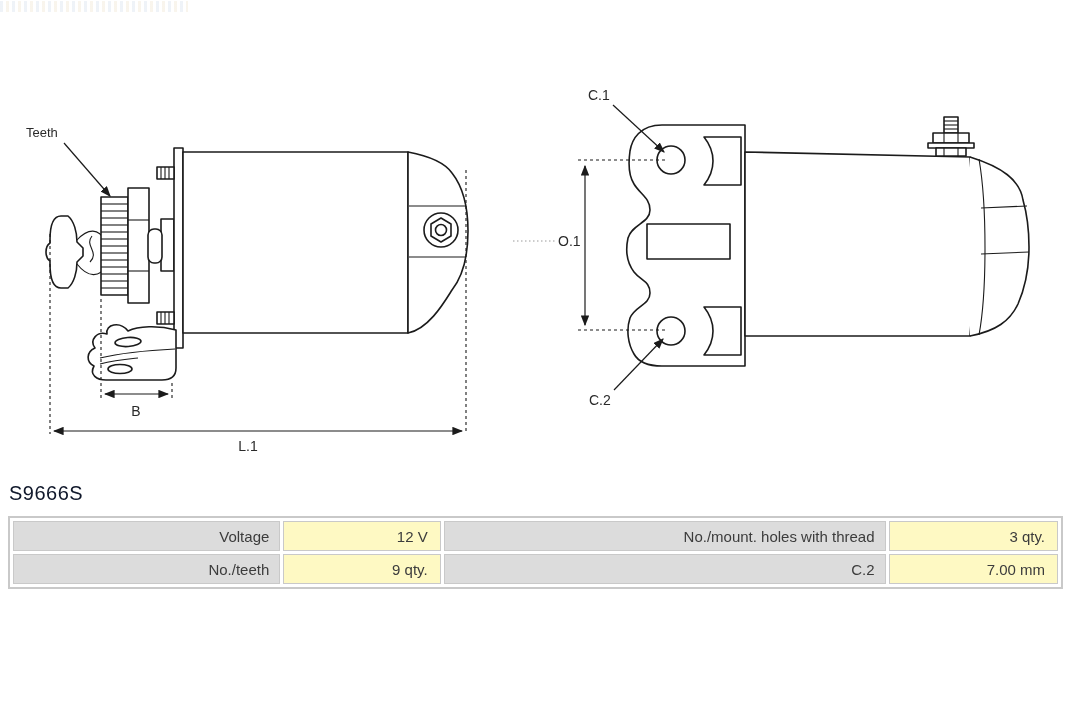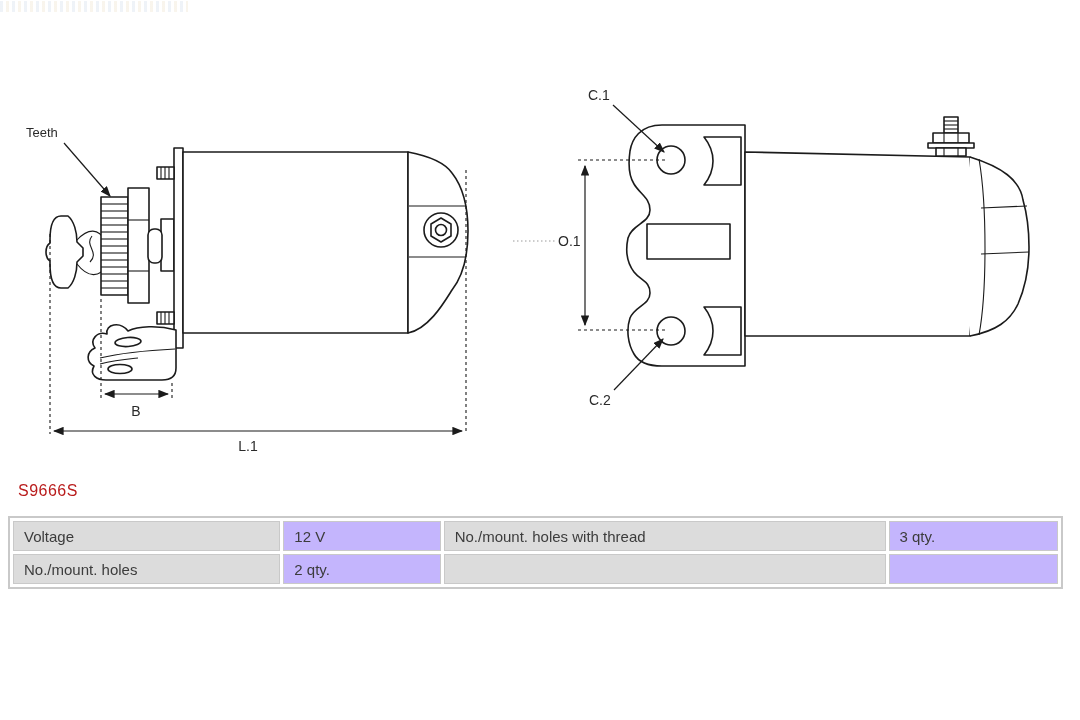--- a/index.html
+++ b/index.html
@@ -14,31 +14,31 @@
   .drawing{position:absolute;left:0;top:0;width:1080px;height:475px;}
   .drawing svg{display:block;}
   .ln-thin{fill:none;stroke:#1b1b1b;stroke-width:1.1;}
   .shape{fill:#ffffff;stroke:#1b1b1b;stroke-width:1.6;stroke-linejoin:round;}
   .dim{fill:none;stroke:#1b1b1b;stroke-width:1.2;}
   .dash{fill:none;stroke:#1b1b1b;stroke-width:1.1;stroke-dasharray:3 3;}
   .dot{fill:none;stroke:#9a9a9a;stroke-width:1;stroke-dasharray:1.5 2.5;}
   .dim-label{font-family:"Liberation Sans",sans-serif;font-size:14px;fill:#2a2a2a;}
 
   
-  .part-number{position:absolute;left:18px;top:482px;font-size:16px;letter-spacing:.5px;
-    color:#b91c1c;font-weight:400;}
+  .part-number{position:absolute;left:9px;top:482px;font-size:20px;letter-spacing:.5px;
+    color:#0f172a;font-weight:400;}
 
   
   .spec-table{position:absolute;left:8px;top:516px;border-collapse:separate;border-spacing:3px;
     background:#ffffff;border:2px solid #c9c9c9;table-layout:fixed;width:1055px;}
   .spec-table td{border:1px solid #c9c9c9;font-size:15px;line-height:19px;
-    padding:4.5px 10px;vertical-align:middle;
+    padding:4.5px 10px;text-align:right;vertical-align:middle;
     white-space:nowrap;overflow:hidden;}
   .spec-table td.lbl{background:#dcdcdc;color:#3c3c3c;}
-  .spec-table td.val{background:#c4b5fd;color:#3c3c3c;padding-right:12px;}
+  .spec-table td.val{background:#fef9c3;color:#3c3c3c;padding-right:12px;}
   col.c1{width:265px;} col.c2{width:156px;} col.c3{width:438px;} col.c4{width:168px;}
 </style>
 </head>
 <body>
 
 <div class="top-artifact"></div>
 
 <div class="drawing">
 <svg width="1080" height="475" viewBox="0 0 1080 475" xmlns="http://www.w3.org/2000/svg">
   <defs>
@@ -184,19 +184,19 @@
       <col class="c4">
     </colgroup>
   <tbody>
     <tr>
       <td class="lbl">Voltage</td>
       <td class="val">12 V</td>
       <td class="lbl">No./mount. holes with thread</td>
       <td class="val">3 qty.</td>
     </tr>
     <tr>
-      <td class="lbl">No./mount. holes</td>
-      <td class="val">2 qty.</td>
-      <td class="lbl"></td>
-      <td class="val"></td>
+      <td class="lbl">No./teeth</td>
+      <td class="val">9 qty.</td>
+      <td class="lbl">C.2</td>
+      <td class="val">7.00 mm</td>
     </tr>
   </tbody>
 </table>
 
 </body></html>

